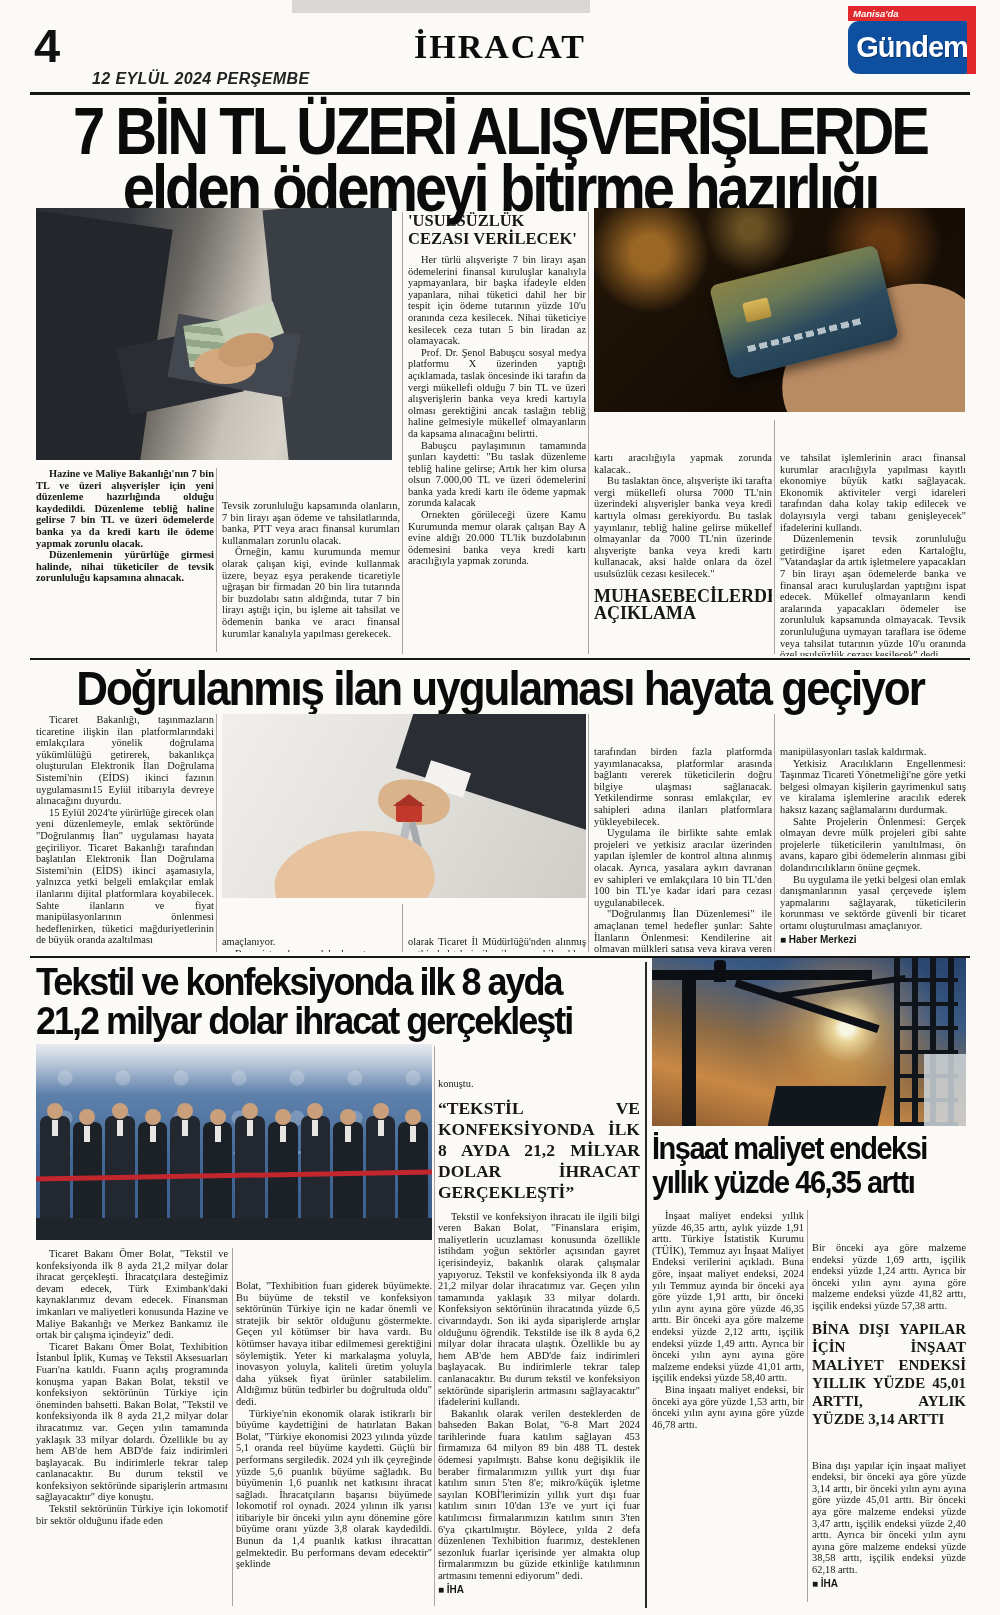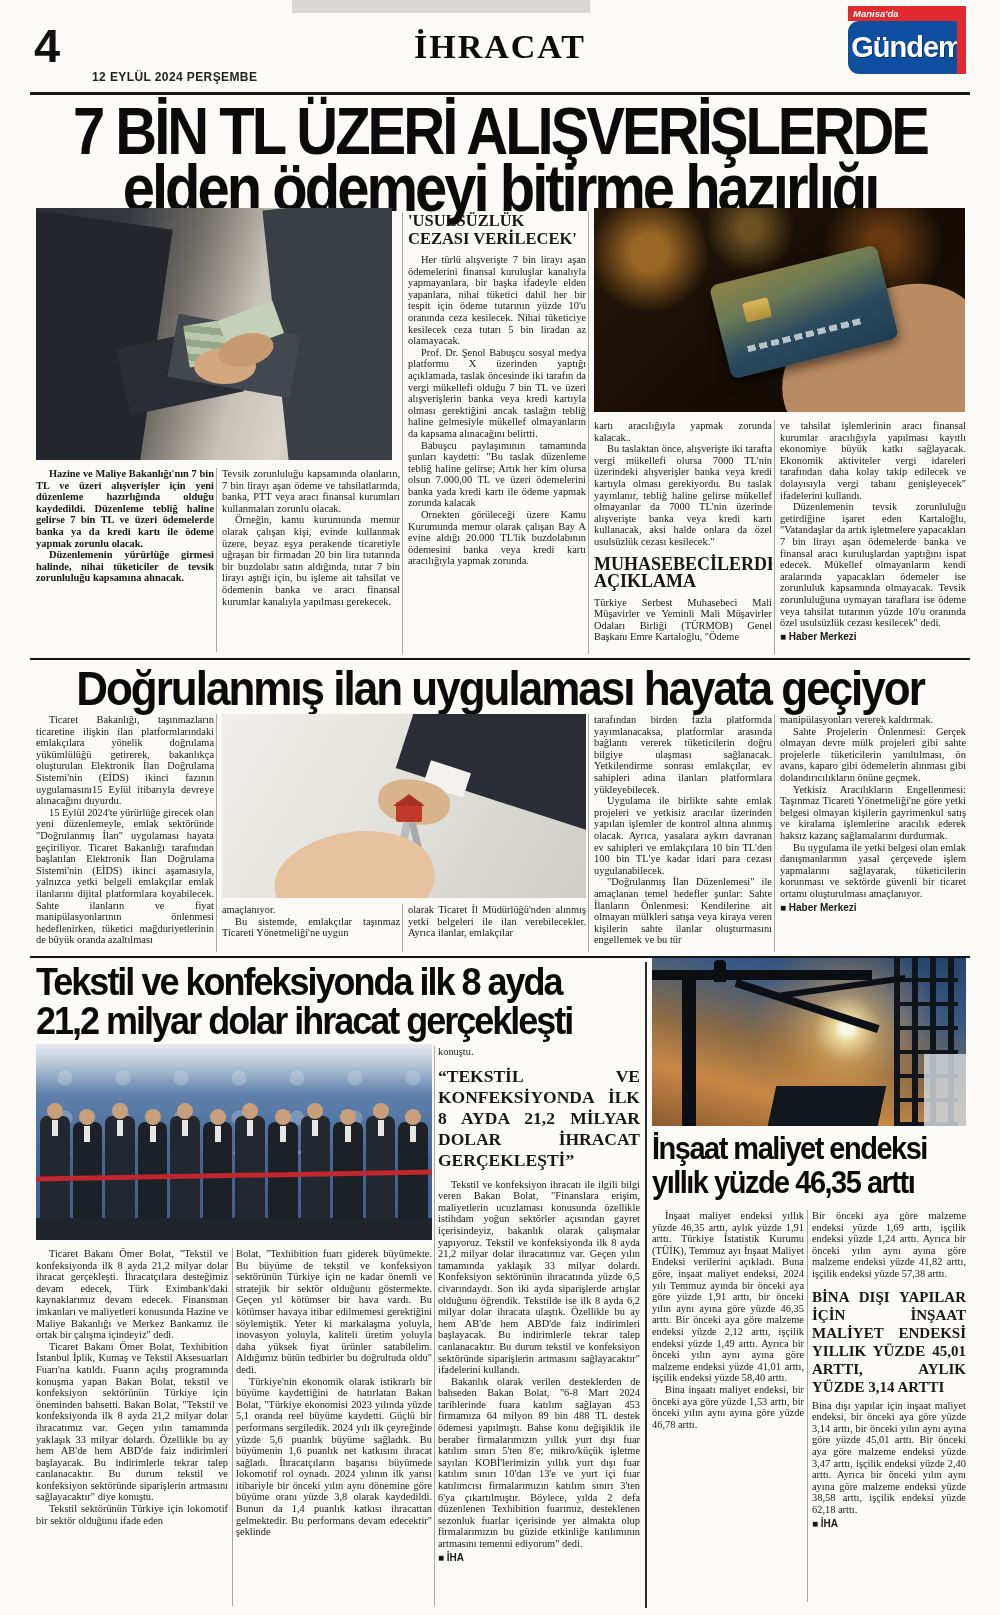--- a/index.html
+++ b/index.html
@@ -5,44 +5,44 @@
   html,body{margin:0;padding:0;background:#e9e8e5;}
   .page{position:relative;width:1000px;height:1615px;margin:0 auto;background:#fbfaf7;overflow:hidden;
         font-family:"Liberation Serif","DejaVu Serif",serif;color:#181716;}
   
   .abs{position:absolute;}
   .rule{position:absolute;background:#161616;}
   .vrule{position:absolute;background:#a9a6a0;width:1px;}
   
   #scanbar{left:292px;top:0;width:298px;height:13px;background:#d9d8d4;}
   #pagenum{left:34px;top:22px;font-family:"Liberation Sans",sans-serif;font-weight:bold;font-size:47px;line-height:1;color:#111;}
-  #pagedate{left:92px;top:70px;font-family:"Liberation Sans",sans-serif;font-weight:bold;font-size:12px;letter-spacing:.4px;color:#222;}
+  #pagedate{left:92px;top:70px;font-family:"Liberation Sans",sans-serif;font-weight:bold;font-size:16px;letter-spacing:.4px;color:#222;font-style:italic;}
   #section{left:0;right:0;top:28px;text-align:center;font-weight:bold;font-size:34px;letter-spacing:2px;color:#0c0c0c;}
-  #logo{left:848px;top:6px;width:118px;height:68px;}
+  #logo{left:848px;top:6px;width:128px;height:68px;}
   #logo .logo-top{position:absolute;left:0;top:0;right:0;height:15px;background:#e02a2e;color:#fff;
         font:italic bold 9.5px "Liberation Sans",sans-serif;padding:2px 0 0 5px;box-sizing:border-box;}
   #logo .logo-main{position:absolute;left:0;top:15px;right:0;bottom:0;background:#0f4fa0;color:#fff;
         font-family:"Liberation Sans",sans-serif;font-weight:bold;font-size:29px;letter-spacing:-1px;
         text-align:center;line-height:52px;text-shadow:1px 1px 0 #09336b;border-radius:11px;}
   #logo .logo-side{position:absolute;right:0;top:15px;width:9px;bottom:0;background:#e02a2e;}
   #rule-header{left:30px;top:92px;width:940px;height:3px;}
   
   .hl{position:absolute;font-family:"Liberation Sans","DejaVu Sans",sans-serif;font-weight:bold;color:#0b0b0b;
       line-height:1;white-space:nowrap;transform-origin:top left;}
   #h1a,#h1b{left:0;right:0;text-align:center;font-size:58px;letter-spacing:-3px;transform:scaleY(1.15);}
   #h1a{top:98px;} #h1b{top:155px;}
   #h2{left:0;right:0;top:664px;text-align:center;font-size:44px;letter-spacing:-2px;transform:scaleY(1.10);}
   #h3a,#h3b{left:36px;width:604px;font-size:36px;letter-spacing:-2px;transform:scaleY(1.08);}
   #h3a{top:963px;} #h3b{top:1002px;}
   #h4a,#h4b{left:652px;width:314px;font-size:29px;letter-spacing:-1.5px;transform:scaleY(1.10);}
   #h4a{top:1133px;} #h4b{top:1167px;}
   
   .body{position:absolute;font-size:10.4px;line-height:11.6px;text-align:justify;overflow:hidden;}
   .body p{margin:0;text-indent:13px;}
-  .cont p:first-child{text-indent:0;}
+  .cont p:first-child{text-indent:0;margin-top:32px;}
   .subhead{font-weight:bold;text-indent:0;}
   .sub1{font-size:16.5px;line-height:18px;margin:0 0 6px;}
   .sub2{font-size:18px;line-height:17px;margin:8px 0 7px;}
   .sub3{font-size:17.5px;line-height:21px;margin:8px 0 8px;}
   .sub4{font-size:15px;line-height:18px;margin:8px 0 4px;}
   .byline{font-family:"Liberation Sans",sans-serif;font-weight:bold;font-size:10px;margin-top:2px;text-indent:0;}
   #a1c1{left:36px;top:468px;width:178px;height:186px;font-weight:bold;}
   #a1c2{left:222px;top:468px;width:178px;height:186px;}
   #a1c3{left:408px;top:212px;width:178px;height:442px;}
   #a1c4{left:594px;top:420px;width:178px;height:236px;}
@@ -193,23 +193,23 @@
   <div class="body cont" id="a2c3">
       <p>olarak Ticaret İl Müdürlüğü'nden alınmış yetki belgeleri ile ilan verebilecekler. Ayrıca ilanlar, emlakçılar</p>
     </div>
   <div class="body cont" id="a2c4">
       <p>tarafından birden fazla platformda yayımlanacaksa, platformlar arasında bağlantı vererek tüketicilerin doğru bilgiye ulaşması sağlanacak. Yetkilendirme sonrası emlakçılar, ev sahipleri adına ilanları platformlara yükleyebilecek.</p>
       <p>Uygulama ile birlikte sahte emlak projeleri ve yetkisiz aracılar üzerinden yapılan işlemler de kontrol altına alınmış olacak. Ayrıca, yasalara aykırı davranan ev sahipleri ve emlakçılara 10 bin TL'den 100 bin TL'ye kadar idari para cezası uygulanabilecek.</p>
       <p>"Doğrulanmış İlan Düzenlemesi" ile amaçlanan temel hedefler şunlar: Sahte İlanların Önlenmesi: Kendilerine ait olmayan mülkleri satışa veya kiraya veren kişilerin sahte ilanlar oluşturmasını engellemek ve bu tür</p>
     </div>
   <div class="body cont" id="a2c5">
     <div class="cont">
-        <p>manipülasyonları vererek kaldırmak.</p>
+        <p>manipülasyonları taslak kaldırmak.</p>
+        <p>Yetkisiz Aracılıkların Engellenmesi: Taşınmaz Ticareti Yönetmeliği'ne göre yetki belgesi olmayan kişilerin gayrimenkul satış ve kiralama işlemlerine aracılık ederek haksız kazanç sağlamalarını durdurmak.</p>
         <p>Sahte Projelerin Önlenmesi: Gerçek olmayan devre mülk projeleri gibi sahte projelerle tüketicilerin yanıltılması, ön avans, kaparo gibi ödemelerin alınması gibi dolandırıcılıkların önüne geçmek.</p>
-        <p>Yetkisiz Aracılıkların Engellenmesi: Taşınmaz Ticareti Yönetmeliği'ne göre yetki belgesi olmayan kişilerin gayrimenkul satış ve kiralama işlemlerine aracılık ederek haksız kazanç sağlamalarını durdurmak.</p>
         <p>Bu uygulama ile yetki belgesi olan emlak danışmanlarının yasal çerçevede işlem yapmalarını sağlayarak, tüketicilerin korunması ve sektörde güvenli bir ticaret ortamı oluşturulması amaçlanıyor.</p>
       </div>
     <div class="byline">■ Haber Merkezi</div>
   </div>
 
   <div class="vrule" style="left:216px;top:714px;height:238px;"></div>
   <div class="vrule" style="left:402px;top:904px;height:48px;"></div>
   <div class="vrule" style="left:588px;top:714px;height:238px;"></div>
   <div class="vrule" style="left:774px;top:714px;height:238px;"></div>
 

